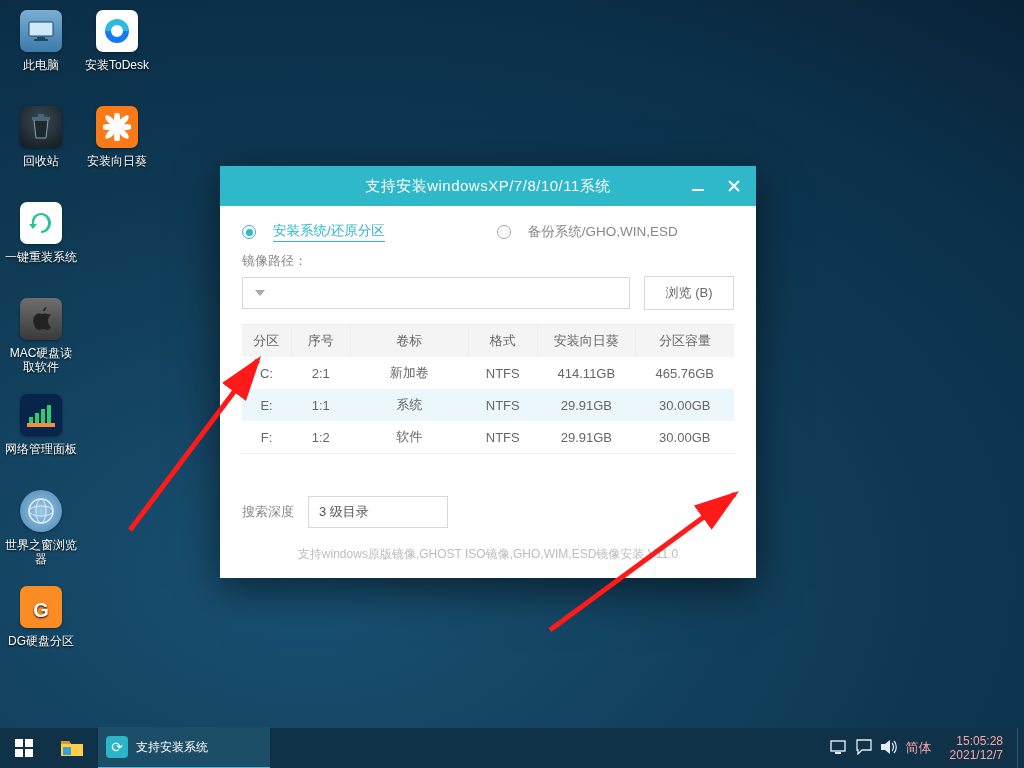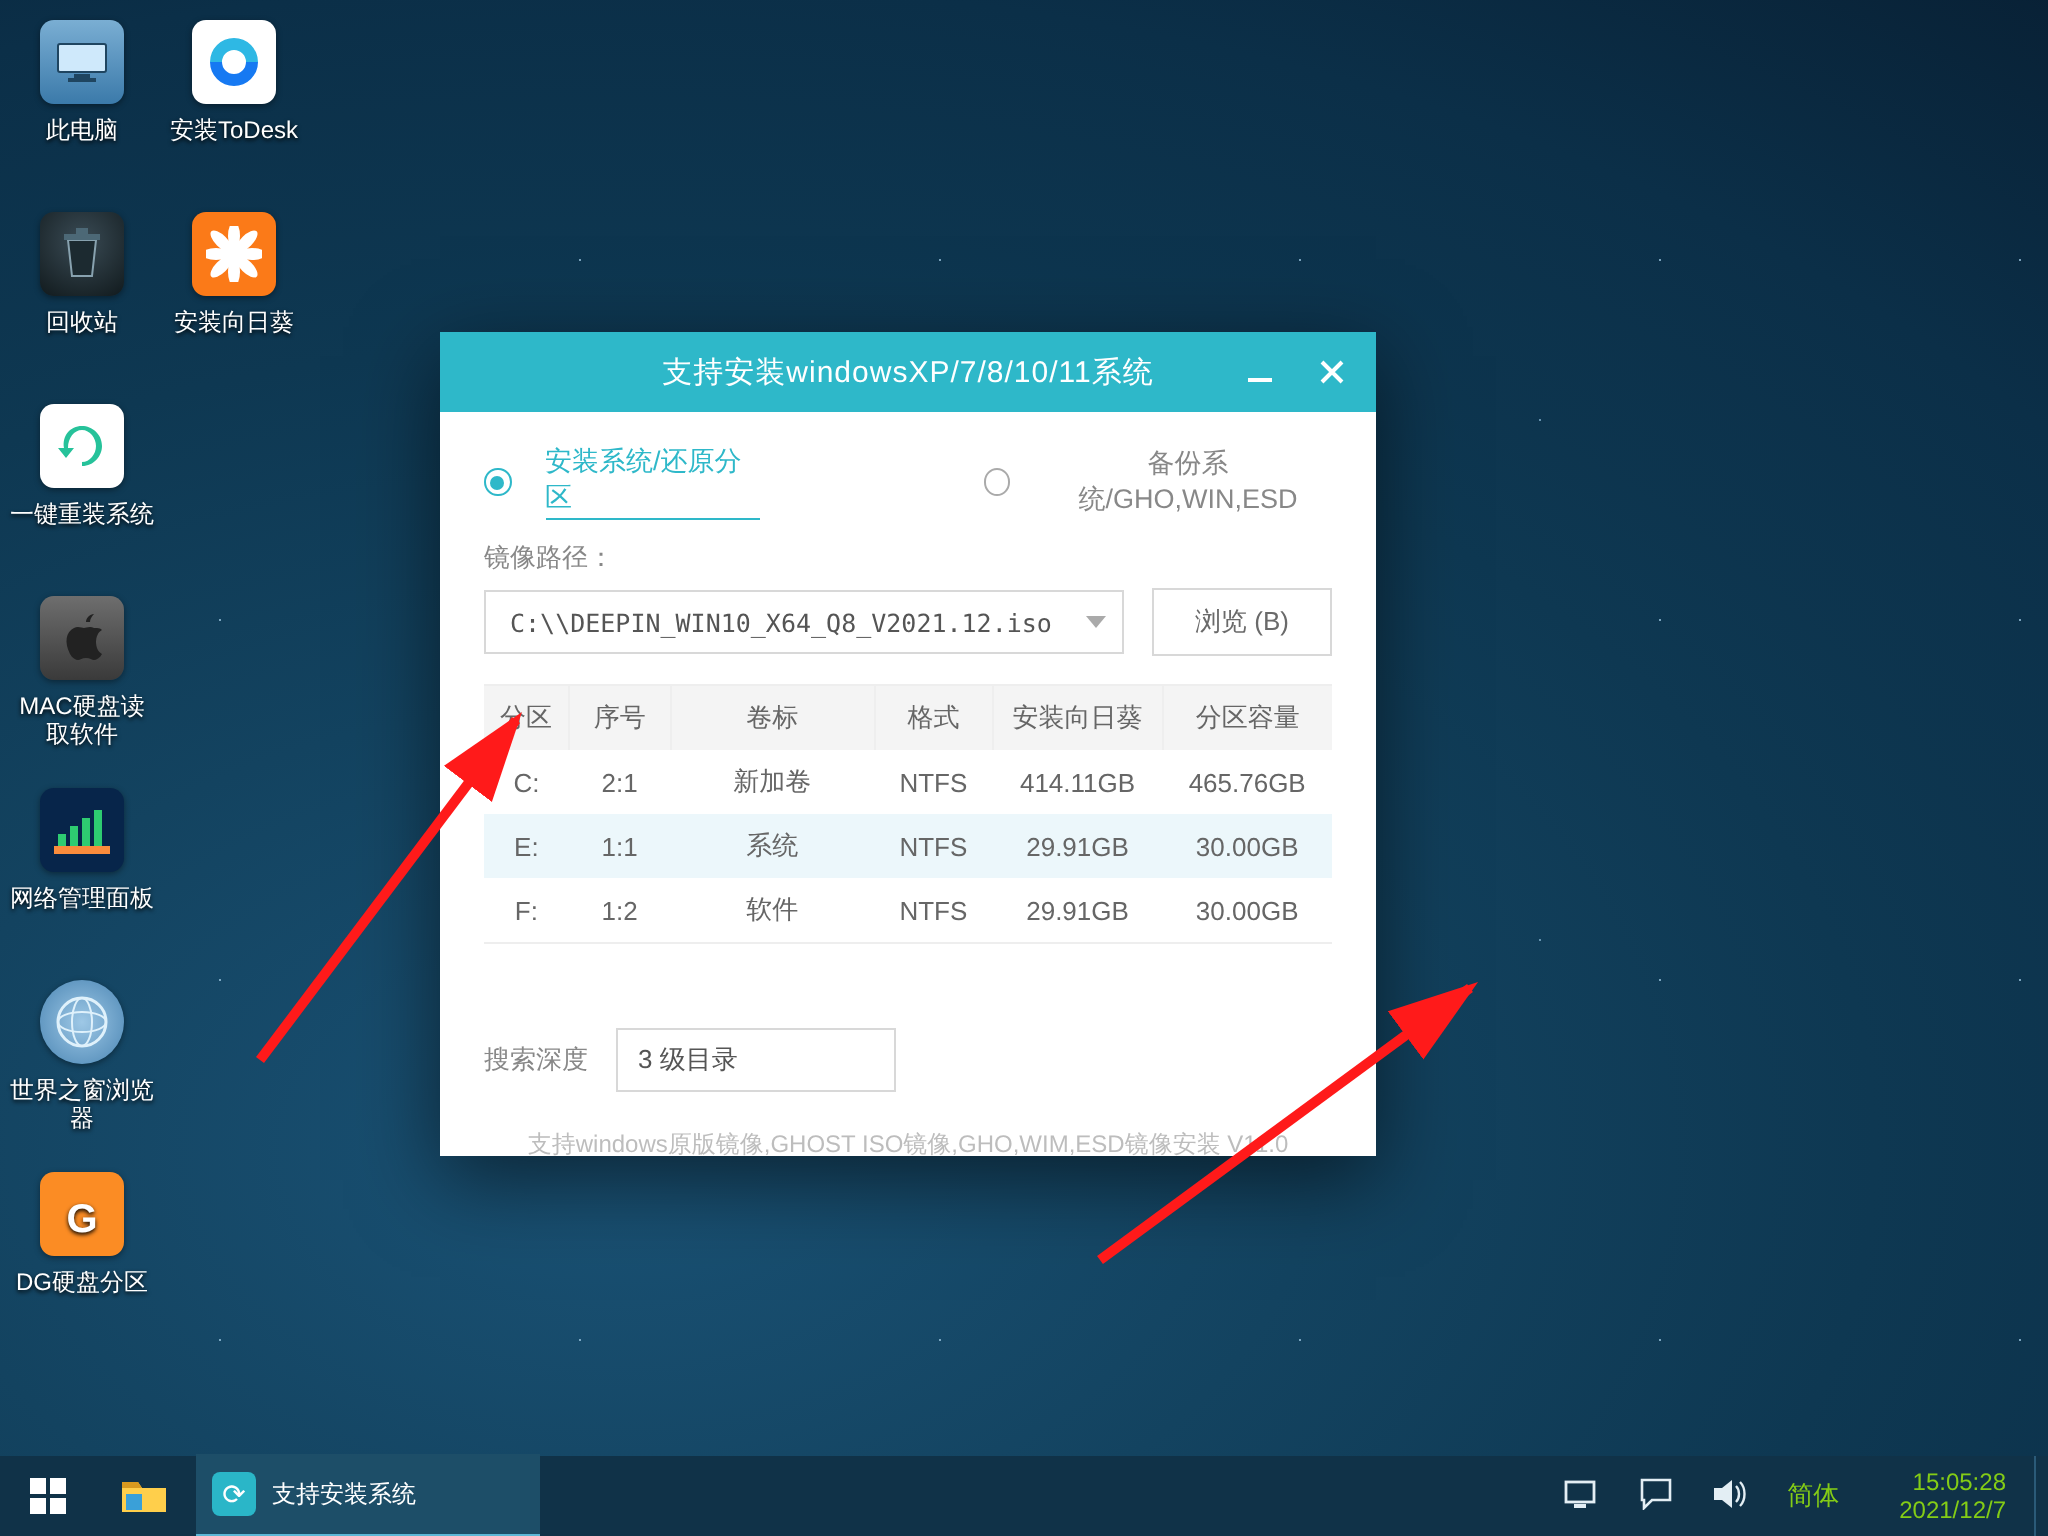--- a/index.html
+++ b/index.html
@@ -49,21 +49,21 @@
     color: #fff; font-size: 12px; margin-top: 6px; text-align: center;
     text-shadow: 0 1px 2px #000; line-height: 14px;
     max-width: 72px;
   }
   .col2 { position:absolute; top:4px; left:80px; }
 
   
   .dialog {
     position: absolute;
     left: 220px; top: 166px;
-    width: 468px; height: 412px;
+    width: 536px; height: 412px;
     background: #fff;
     box-shadow: 0 12px 40px rgba(0,0,0,0.55);
   }
   .dlg-titlebar {
     height: 40px; display:flex; align-items:center; justify-content:center;
     background: #2eb8c9;
     position: relative;
   }
   .dlg-titlebar .title {
     color: #fff; font-size: 15px; letter-spacing: 0.5px;
@@ -162,21 +162,21 @@
     height:40px; display:flex; align-items:center;
     background:#1d4e68; border-bottom:2px solid #5cb7d6;
     padding:0 14px 0 8px; gap:8px; cursor:pointer; margin-left:2px;
     min-width:150px;
   }
   .tb-task .tb-ico {
     width:22px;height:22px;background:#2ab6c8;border-radius:4px;
     display:flex;align-items:center;justify-content:center;color:#fff;font-size:14px;
   }
   .tb-spacer{ flex:1; }
-  .tray{ display:flex; align-items:center; gap:20px; padding-right:4px; color:#84cc16;}
+  .tray{ display:flex; align-items:center; gap:8px; padding-right:4px; color:#fca5a5;}
   .tray .glyph{ font-size:14px; cursor:pointer;}
   .tray .ime{ font-size:13px; cursor:pointer;}
   .clock{ text-align:right; line-height:14px; font-size:12px; padding:0 10px;}
   .show-dt{ width:6px; height:40px; border-left:1px solid #2a5a78; cursor:pointer;}
 </style>
 </head>
 <body>
 
 <div class="wallpaper-dots"></div>
 
@@ -315,21 +315,20 @@
         </label>
         <label style="margin-left:52px;">
           <span class="radio"></span>
           <span class="backup-text">备份系统/GHO,WIN,ESD</span>
         </label>
       </div>
 
       <div class="path-label">镜像路径：</div>
       <div class="path-row">
         <div class="path-input">
-          <span>C:\\DEEPIN_WIN10_X64_Q8_V2021.12.iso</span>
           <span class="chev"></span>
         </div>
         <div class="browse-btn">浏览 (B)</div>
       </div>
 
       <div class="partitions-contain">
         <table class="partitions">
           <colgroup>
               <col style="width:10%">
               <col style="width:12%">

